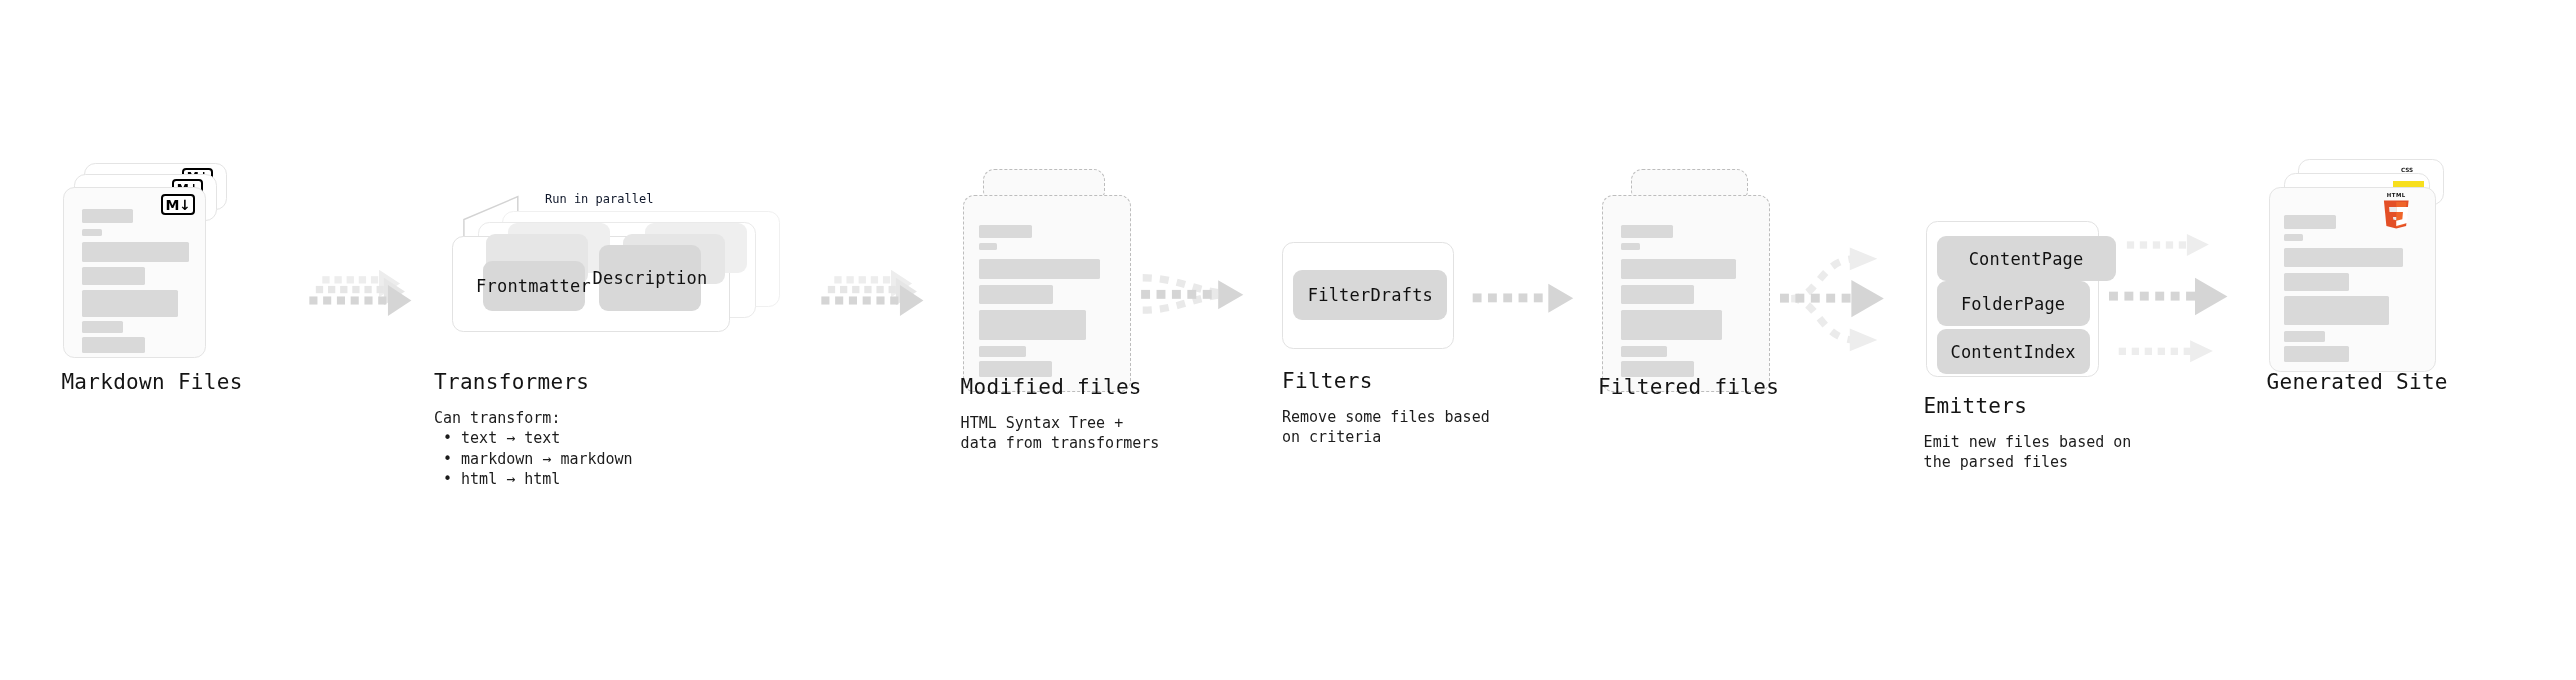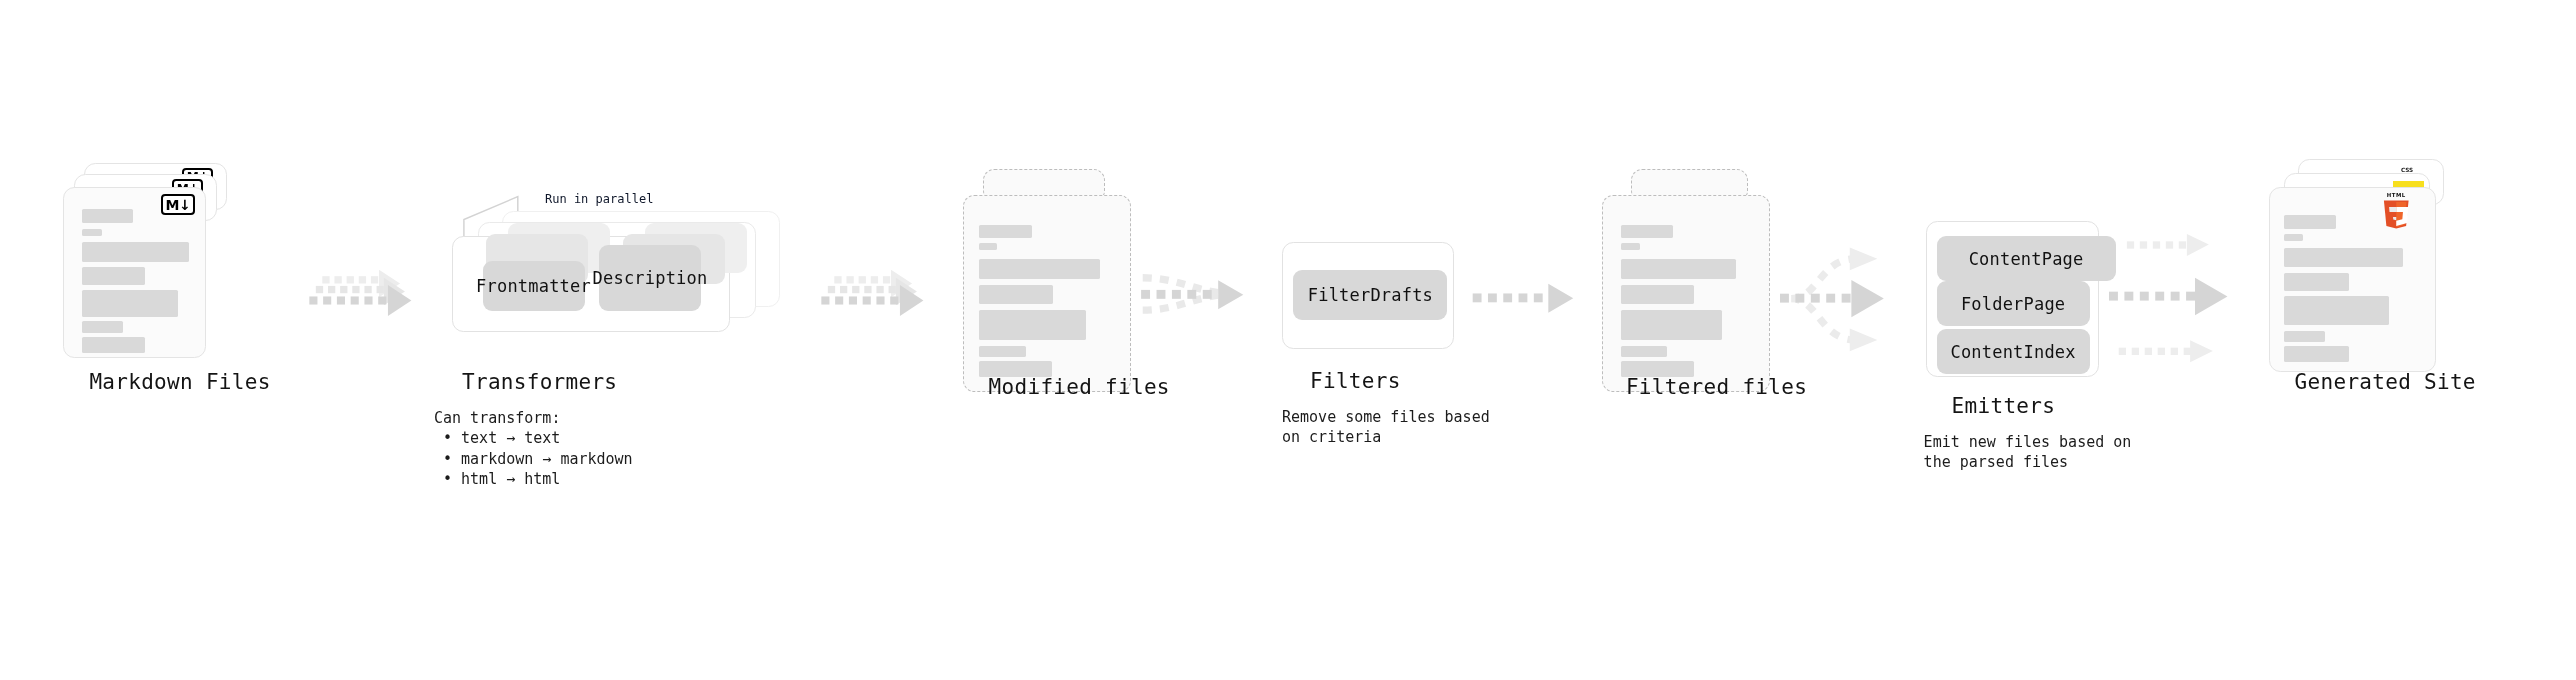--- a/index.html
+++ b/index.html
@@ -79,21 +79,20 @@
   .pill.ghost1 { background:#e6e6e6; }
   .pill.ghost2 { background:#efefef; }
 
   
   .title {
     position: absolute;
     font-size: 21px;
     color: #141414;
     letter-spacing: 0.3px;
     white-space: nowrap;
-    margin-left: 28px;
   }
   .subtitle {
     position: absolute;
     font-size: 15px;
     color: #1c1c1c;
     line-height: 20.3px;
     white-space: pre;
   }
   .bullets {
     position: absolute;
@@ -247,20 +246,22 @@
         <div class="skel" style="left:14.6px; top:29px; width:53px; height:13px;"></div>
         <div class="skel" style="left:14.6px; top:47px; width:18.7px; height:6.5px;"></div>
         <div class="skel" style="left:14.6px; top:63px; width:121px; height:19.5px;"></div>
         <div class="skel" style="left:14.6px; top:89px; width:74px; height:18.7px;"></div>
         <div class="skel" style="left:14.6px; top:114px; width:107px; height:30px;"></div>
         <div class="skel" style="left:14.6px; top:150px; width:47px; height:10.6px;"></div>
         <div class="skel" style="left:14.6px; top:165px; width:73px; height:16.3px;"></div>
       </div>
     </div>
     <div class="title" style="left:-2.4px; top:206px;">Modified files</div>
+    <div class="subtitle" style="left:-2.4px; top:244px;">HTML Syntax Tree +
+data from transformers</div>
   </div>
 
   <svg style="left:1141px; top:268px;" width="130" height="73" viewBox="0 0 160 90">
     <g stroke="#e9e9e9" stroke-width="9" fill="none" stroke-linecap="butt" stroke-dasharray="11 10">
       <path d="M 2 12 C 44 12, 66 28, 100 31"></path>
       <path d="M 2 52 C 44 52, 66 36, 100 33"></path>
     </g>
     <g fill="#d5d5d5">
       <rect x="0" y="27" width="11" height="11"></rect>
         <rect x="19" y="27" width="11" height="11"></rect>

